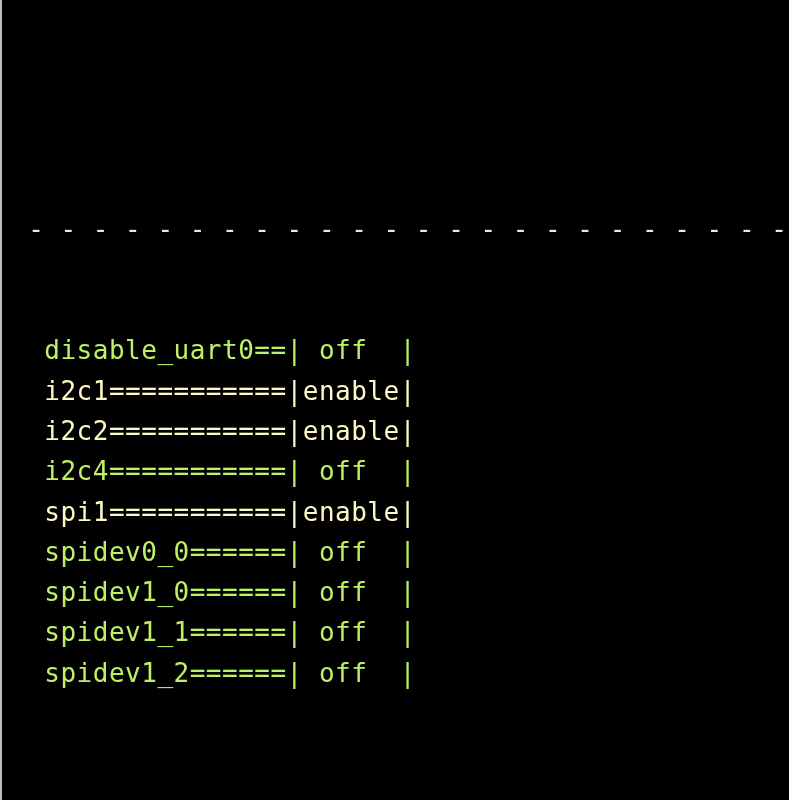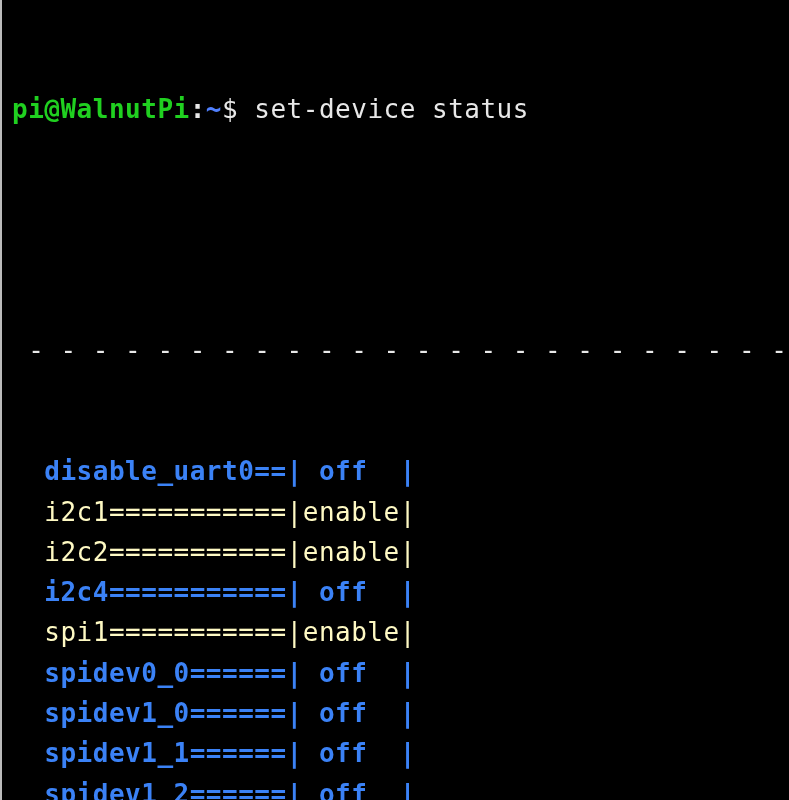--- a/index.html
+++ b/index.html
@@ -18,26 +18,25 @@
       white-space: pre;
       line-height: 1.55;
       letter-spacing: 0.5px;
     }
     .prompt-user { color: #20d020; font-weight: bold; }
     .prompt-colon { color: #e8e8e8; font-weight: bold; }
     .prompt-path { color: #5080ff; font-weight: bold; }
     .prompt-dollar { color: #e8e8e8; }
     .cmd { color: #e8e8e8; }
     .sep { color: #e8e8e8; }
-    .row-off { color: #3b82f6; font-weight: bold; }
+    .row-off { color: #bef264; }
     .row-on  { color: #fef9c3; }
     .blank-line { height: 1.55em; }
   </style>
 </head>
 <body>
 
 <div class="terminal">
-  <div><span class="prompt-user">pi@WalnutPi</span><span class="prompt-colon">:</span><span class="prompt-path">~</span><span class="prompt-dollar">$</span><span class="cmd"> </span><span class="cmd">set-device status</span></div>
   <div class="blank-line"></div>
   <div class="sep"> - - - - - - - - - - - - - - - - - - - - - - - - - - - - -</div>
   <div id="rows"><div class="row-off">  disable_uart0==| off  |</div><div class="row-on">  i2c1===========|enable|</div><div class="row-on">  i2c2===========|enable|</div><div class="row-off">  i2c4===========| off  |</div><div class="row-on">  spi1===========|enable|</div><div class="row-off">  spidev0_0======| off  |</div><div class="row-off">  spidev1_0======| off  |</div><div class="row-off">  spidev1_1======| off  |</div><div class="row-off">  spidev1_2======| off  |</div></div>
   
 </div>
 
 </body></html>

